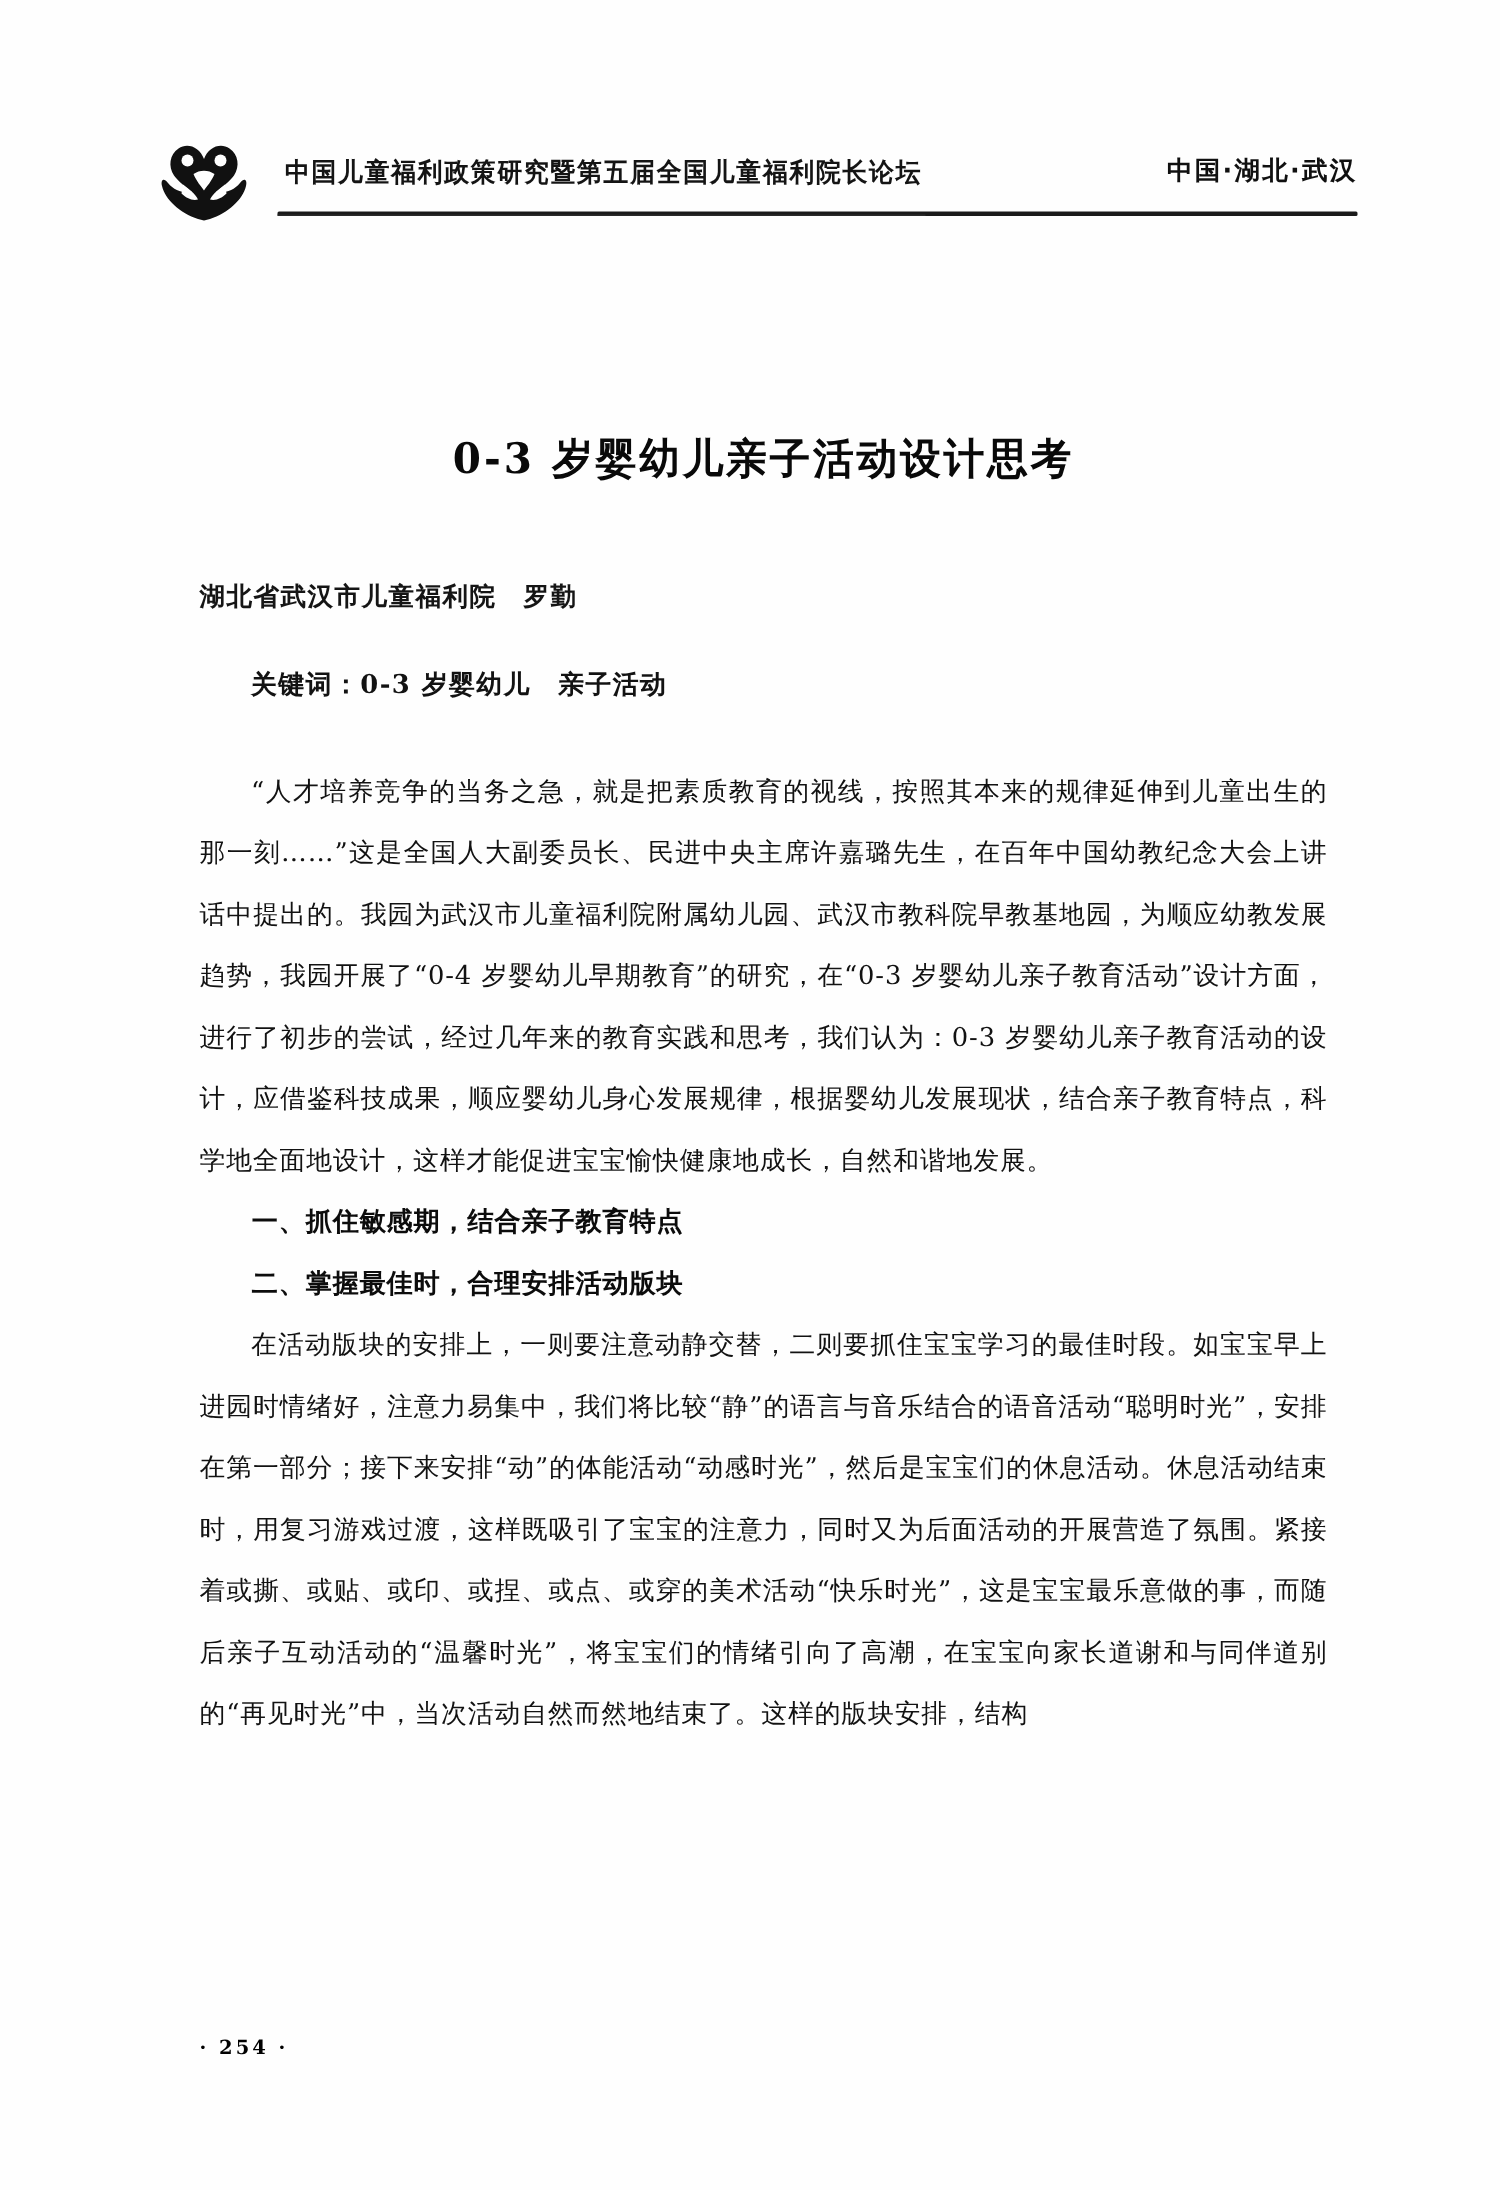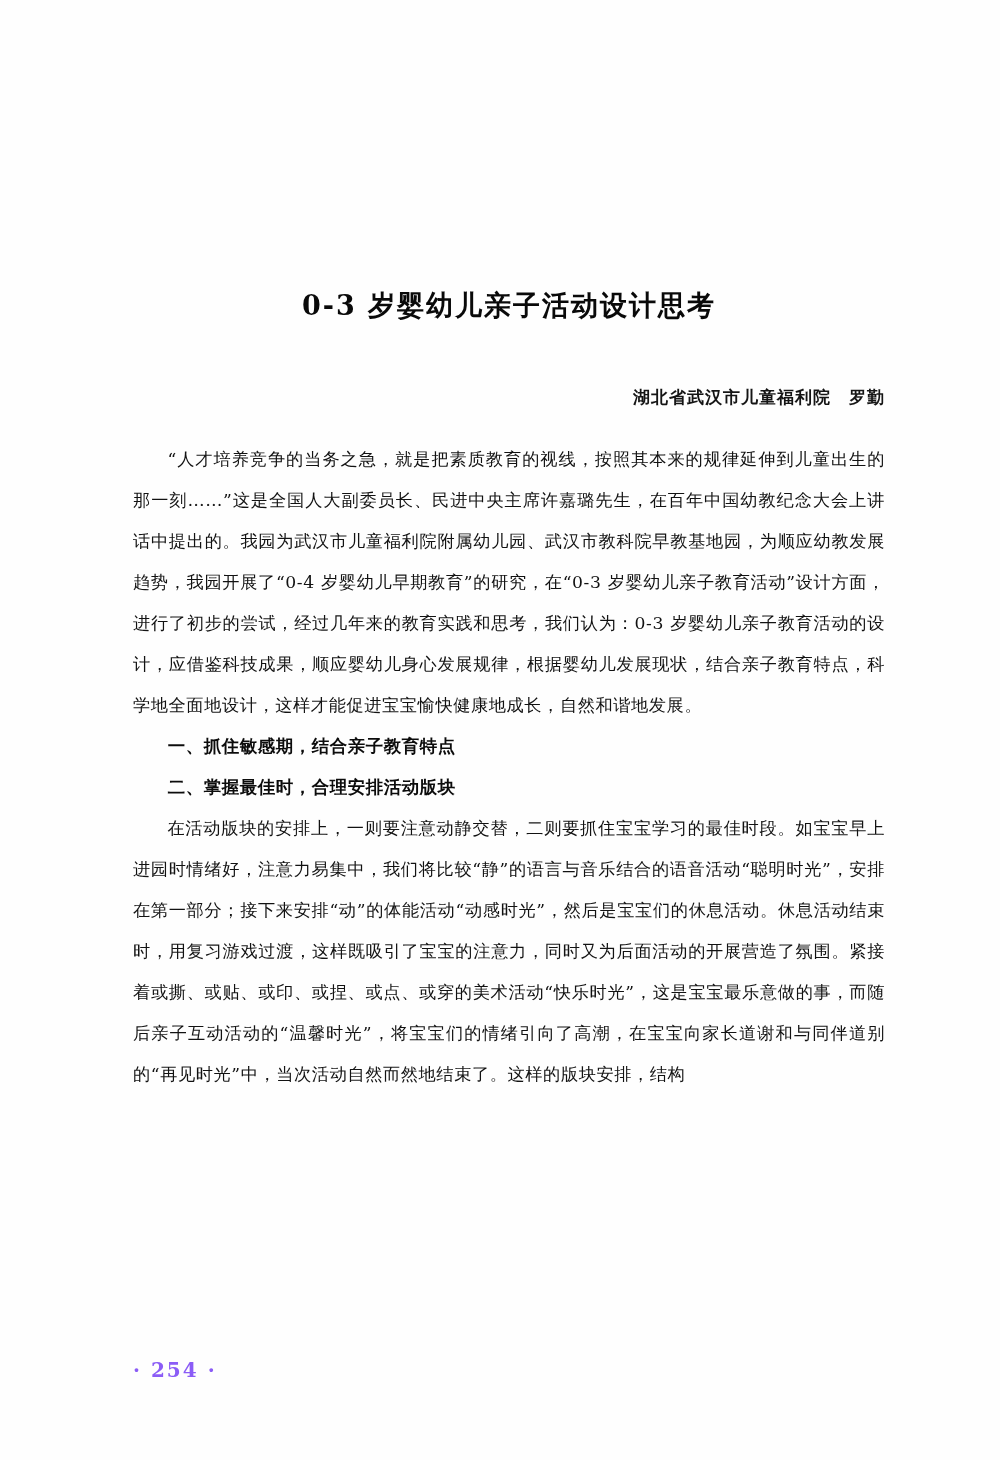--- a/index.html
+++ b/index.html
@@ -91,21 +91,21 @@
     font-size: 27px;
     font-weight: bold;
     letter-spacing: 2px;
     font-family: "DejaVu Serif", "Liberation Serif", serif;
     color: #090909;
     margin: 18px 0 0 0;
     transform: scaleY(1.04);
   }
 
   .doc-author {
-    text-align: right;
+    text-align: left;
     font-size: 17px;
     letter-spacing: 1px;
     font-weight: bold;
     color: #151515;
     margin: 62px 0 0 0;
     font-family: "DejaVu Serif", "Liberation Serif", serif;
   }
 
   .para {
     font-size: 17.2px;
@@ -142,40 +142,58 @@
     letter-spacing: 0.6px;
     color: #0c0c0c;
     margin: 0;
     font-family: "DejaVu Serif", "Liberation Serif", serif;
   }
 
   .folio {
     position: absolute;
     left: 133px;
     top: 1358px;
-    font-size: 20px;
+    font-size: 13px;
     font-weight: bold;
     letter-spacing: 2px;
-    color: #8b5cf6;
+    color: #000000;
     font-family: "DejaVu Serif", "Liberation Serif", serif;
   }
 </style>
 </head>
 <body>
 
 <div class="page">
 
+  <div class="runhead">
+    <span class="runhead-logo">
+      <svg viewBox="0 0 62 56" width="62" height="56" aria-hidden="true">
+        <g fill="#111111">
+          <path d="M31 12c-3-8-11-11-17-7C8 9 7 17 11 23c3 4 8 8 12 11-6 1-12-1-16-6-3-4-5-2-4 2 2 9 12 18 24 22l4 1 4-1c12-4 22-13 24-22 1-4-1-6-4-2-4 5-10 7-16 6 4-3 9-7 12-11 4-6 3-14-3-18-6-4-14-1-17 7z"></path>
+          <circle cx="20" cy="13" r="4" fill="#ffffff"></circle>
+          <circle cx="42" cy="13" r="4" fill="#ffffff"></circle>
+          <path d="M24 22c4-3 10-3 14 0-2 5-5 8-7 11-2-3-5-6-7-11z" fill="#ffffff"></path>
+          <path d="M17 29c4 3 8 6 10 10-4 1-8-1-11-4z" fill="#ffffff"></path>
+          <path d="M45 29c-4 3-8 6-10 10 4 1 8-1 11-4z" fill="#ffffff"></path>
+        </g>
+      </svg>
+    </span>
+    <span class="runhead-title">中国儿童福利政策研究暨第五届全国儿童福利院长论坛</span>
+    <span class="runhead-place">中国·湖北·武汉</span>
+    <span class="runhead-rule"></span>
+  </div>
 
   <div class="doc">
 
     <h1 class="doc-title">0-3 岁婴幼儿亲子活动设计思考</h1>
 
     <div class="doc-author">湖北省武汉市儿童福利院　罗勤</div>
 
 
+    <p class="para keywords"><span>关键词：</span><span>0-3 岁婴幼儿　亲子活动</span></p>
 
     <p class="para indent body-first">“人才培养竞争的当务之急，就是把素质教育的视线，按照其本来的规律延伸到儿童出生的那一刻……”这是全国人大副委员长、民进中央主席许嘉璐先生，在百年中国幼教纪念大会上讲话中提出的。我园为武汉市儿童福利院附属幼儿园、武汉市教科院早教基地园，为顺应幼教发展趋势，我园开展了“0-4 岁婴幼儿早期教育”的研究，在“0-3 岁婴幼儿亲子教育活动”设计方面，进行了初步的尝试，经过几年来的教育实践和思考，我们认为：0-3 岁婴幼儿亲子教育活动的设计，应借鉴科技成果，顺应婴幼儿身心发展规律，根据婴幼儿发展现状，结合亲子教育特点，科学地全面地设计，这样才能促进宝宝愉快健康地成长，自然和谐地发展。</p>
 
     <h2 class="section-head">一、抓住敏感期，结合亲子教育特点</h2>
 
     <h2 class="section-head">二、掌握最佳时，合理安排活动版块</h2>
     <p class="para indent">在活动版块的安排上，一则要注意动静交替，二则要抓住宝宝学习的最佳时段。如宝宝早上进园时情绪好，注意力易集中，我们将比较“静”的语言与音乐结合的语音活动“聪明时光”，安排在第一部分；接下来安排“动”的体能活动“动感时光”，然后是宝宝们的休息活动。休息活动结束时，用复习游戏过渡，这样既吸引了宝宝的注意力，同时又为后面活动的开展营造了氛围。紧接着或撕、或贴、或印、或捏、或点、或穿的美术活动“快乐时光”，这是宝宝最乐意做的事，而随后亲子互动活动的“温馨时光”，将宝宝们的情绪引向了高潮，在宝宝向家长道谢和与同伴道别的“再见时光”中，当次活动自然而然地结束了。这样的版块安排，结构</p>
 
   </div>
 

